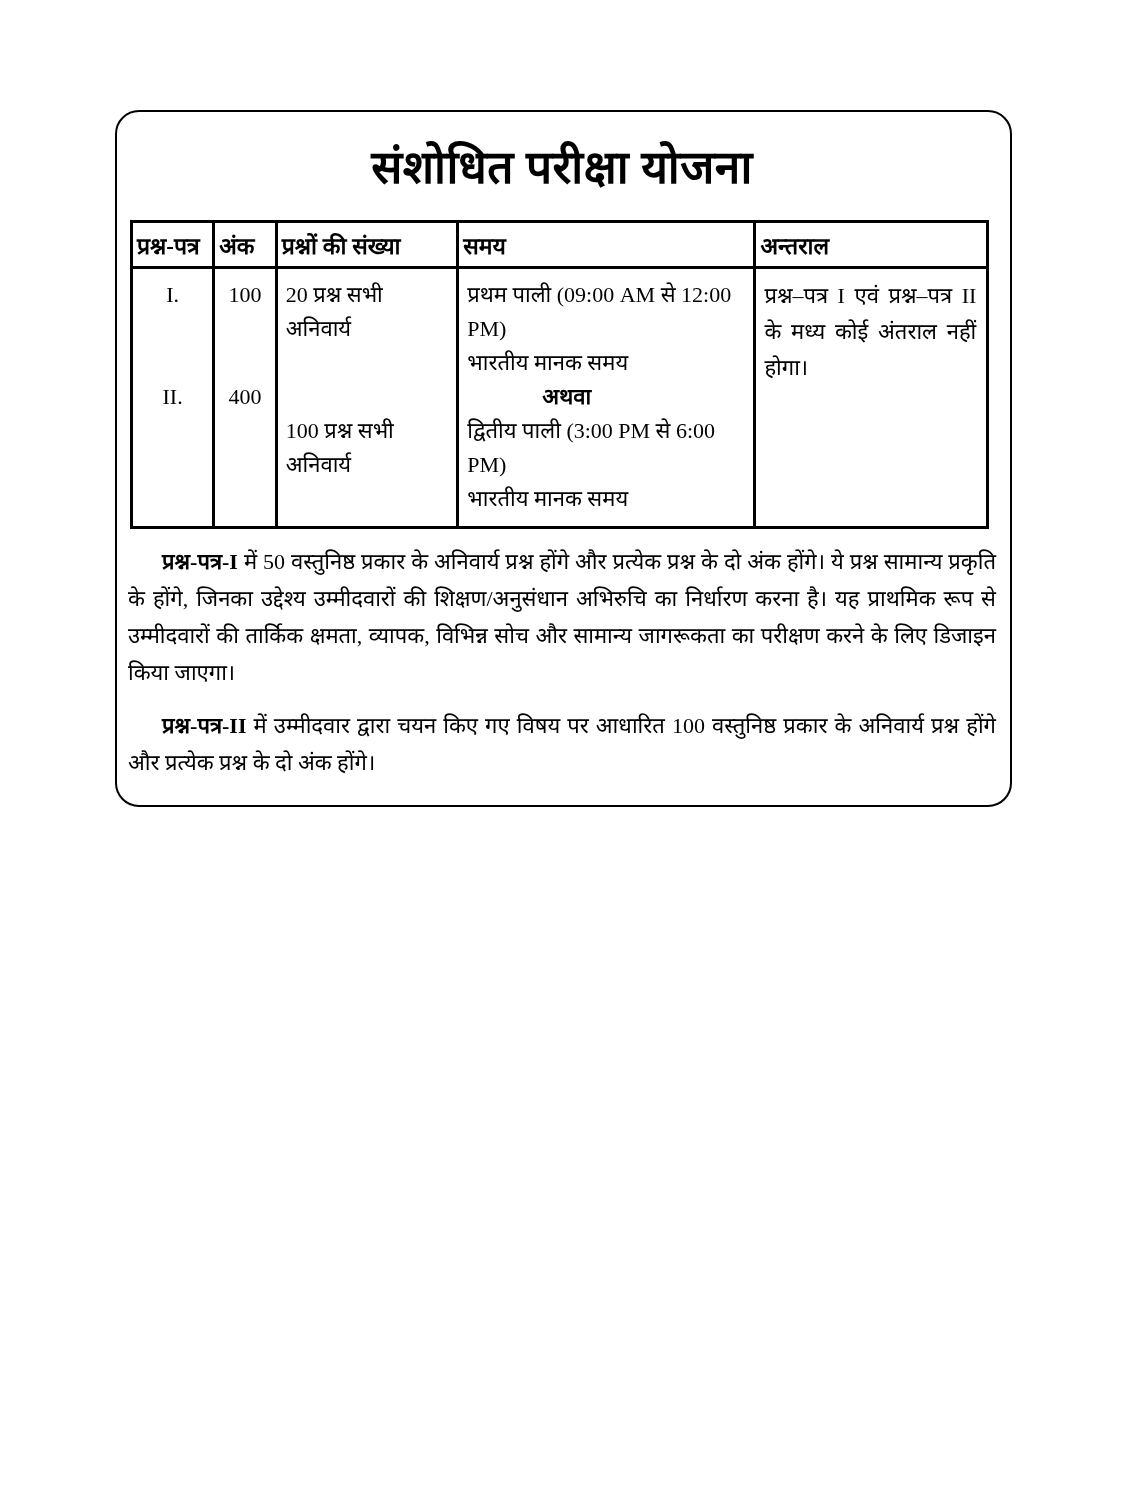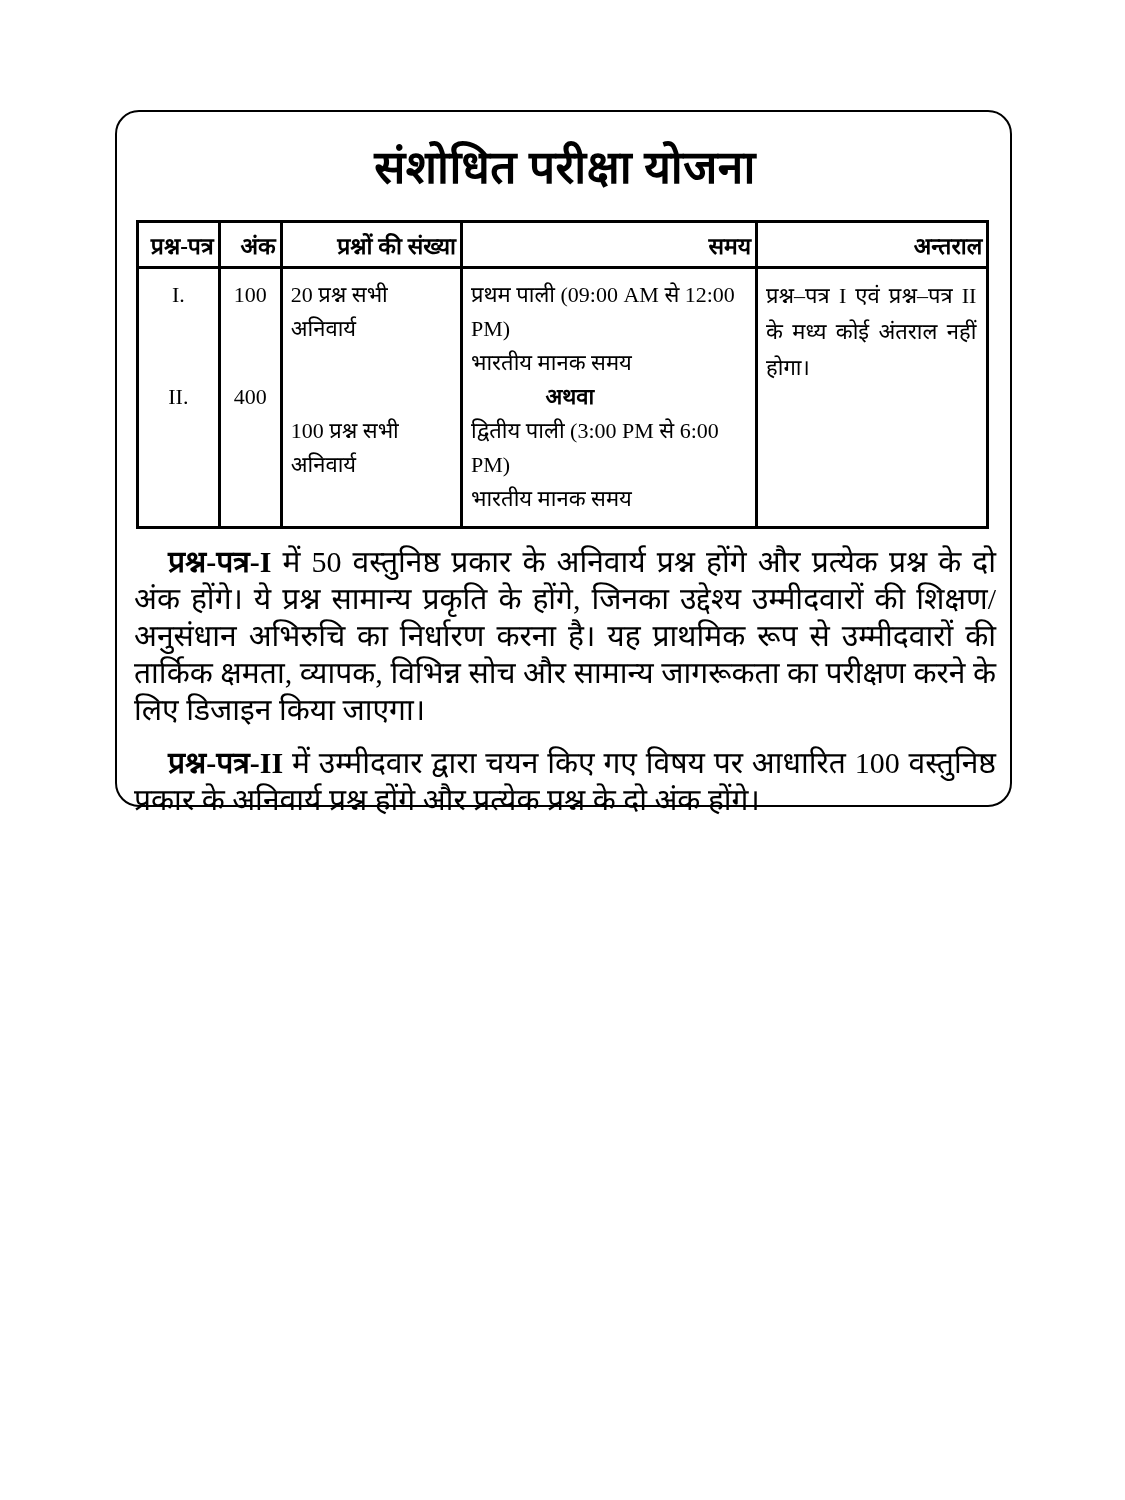--- a/index.html
+++ b/index.html
@@ -9,21 +9,21 @@
     position: relative;
     font-family: "Liberation Serif", "DejaVu Serif", serif;
     color: #000;
   }
   .doc-box {
     position: absolute;
     left: 115px; top: 110px;
     width: 897px; height: 697px;
     border: 2.5px solid #000;
     border-radius: 24px;
-    padding: 22px 14px 0 17px;
+    padding: 22px 14px 0 11px;
     background: #fff;
   }
   .title {
     text-align: center;
     font-size: 46px;
     font-weight: bold;
     letter-spacing: 0.5px;
     margin-bottom: 24px;
   }
   .intro {
@@ -38,41 +38,41 @@
     border-collapse: collapse;
     table-layout: fixed;
   }
   .scheme-table th, .scheme-table td {
     border: 3px solid #000;
   }
   .scheme-table th {
     font-size: 23px;
     font-weight: bold;
     height: 46px;
-    text-align: right;
+    text-align: left;
     vertical-align: middle;
     padding: 2px 4px;
   }
   .scheme-table td {
     vertical-align: top;
     font-size: 22px;
     line-height: 34px;
     padding: 9px 8px 10px 8px;
   }
   .col-paper  { width: 9.6%; }
   .col-marks  { width: 7.3%; }
   .col-qty    { width: 21.2%; }
   .col-time   { width: 34.7%; }
   .col-gap    { width: 27.2%; }
   .cell-center { text-align: center; }
   .spacer-2l { height: 68px; }
   .or-line { font-weight: bold; padding-left: 27%; }
   .interval-text { text-align: justify; line-height: 36px; padding-right: 2px; }
   .para {
-    font-size: 30px;
+    font-size: 22px;
     line-height: 37px;
     text-align: justify;
     text-indent: 34px;
     margin-top: 16px;
   }
   .para:first-of-type { margin-top: 14px; }
   .lead { font-weight: bold; }
 </style>
 </head>
 <body>

